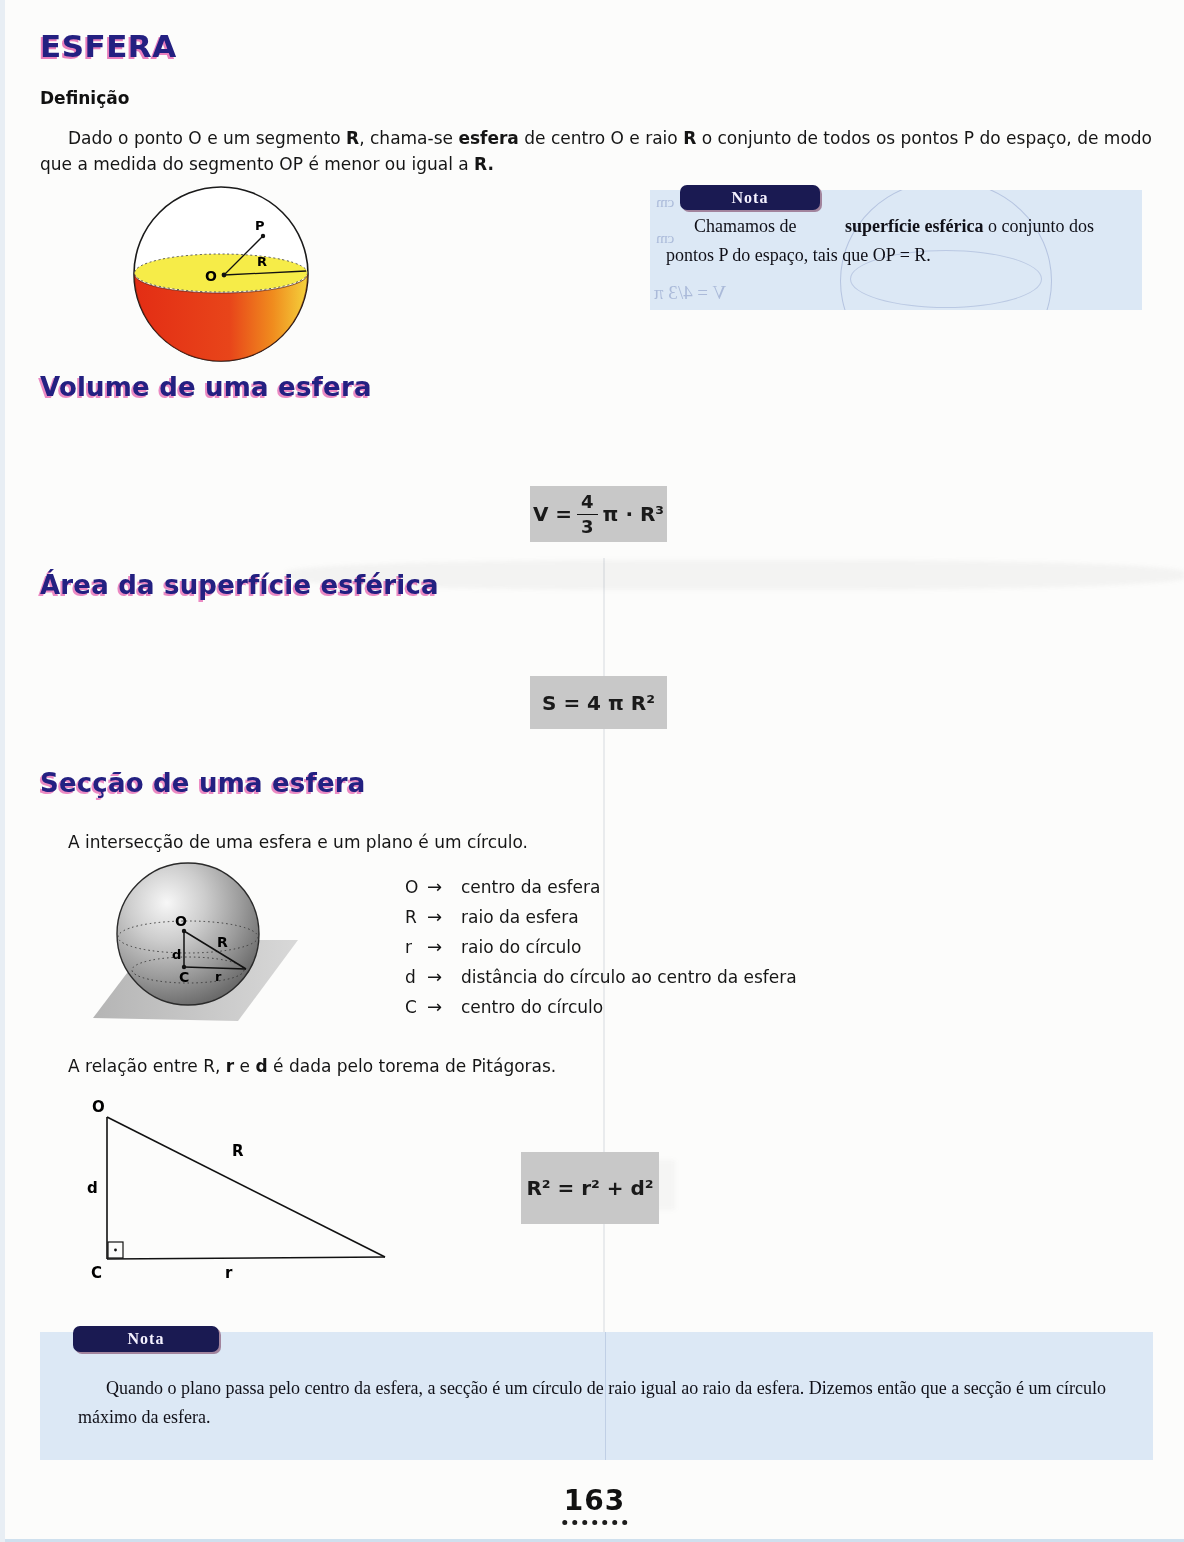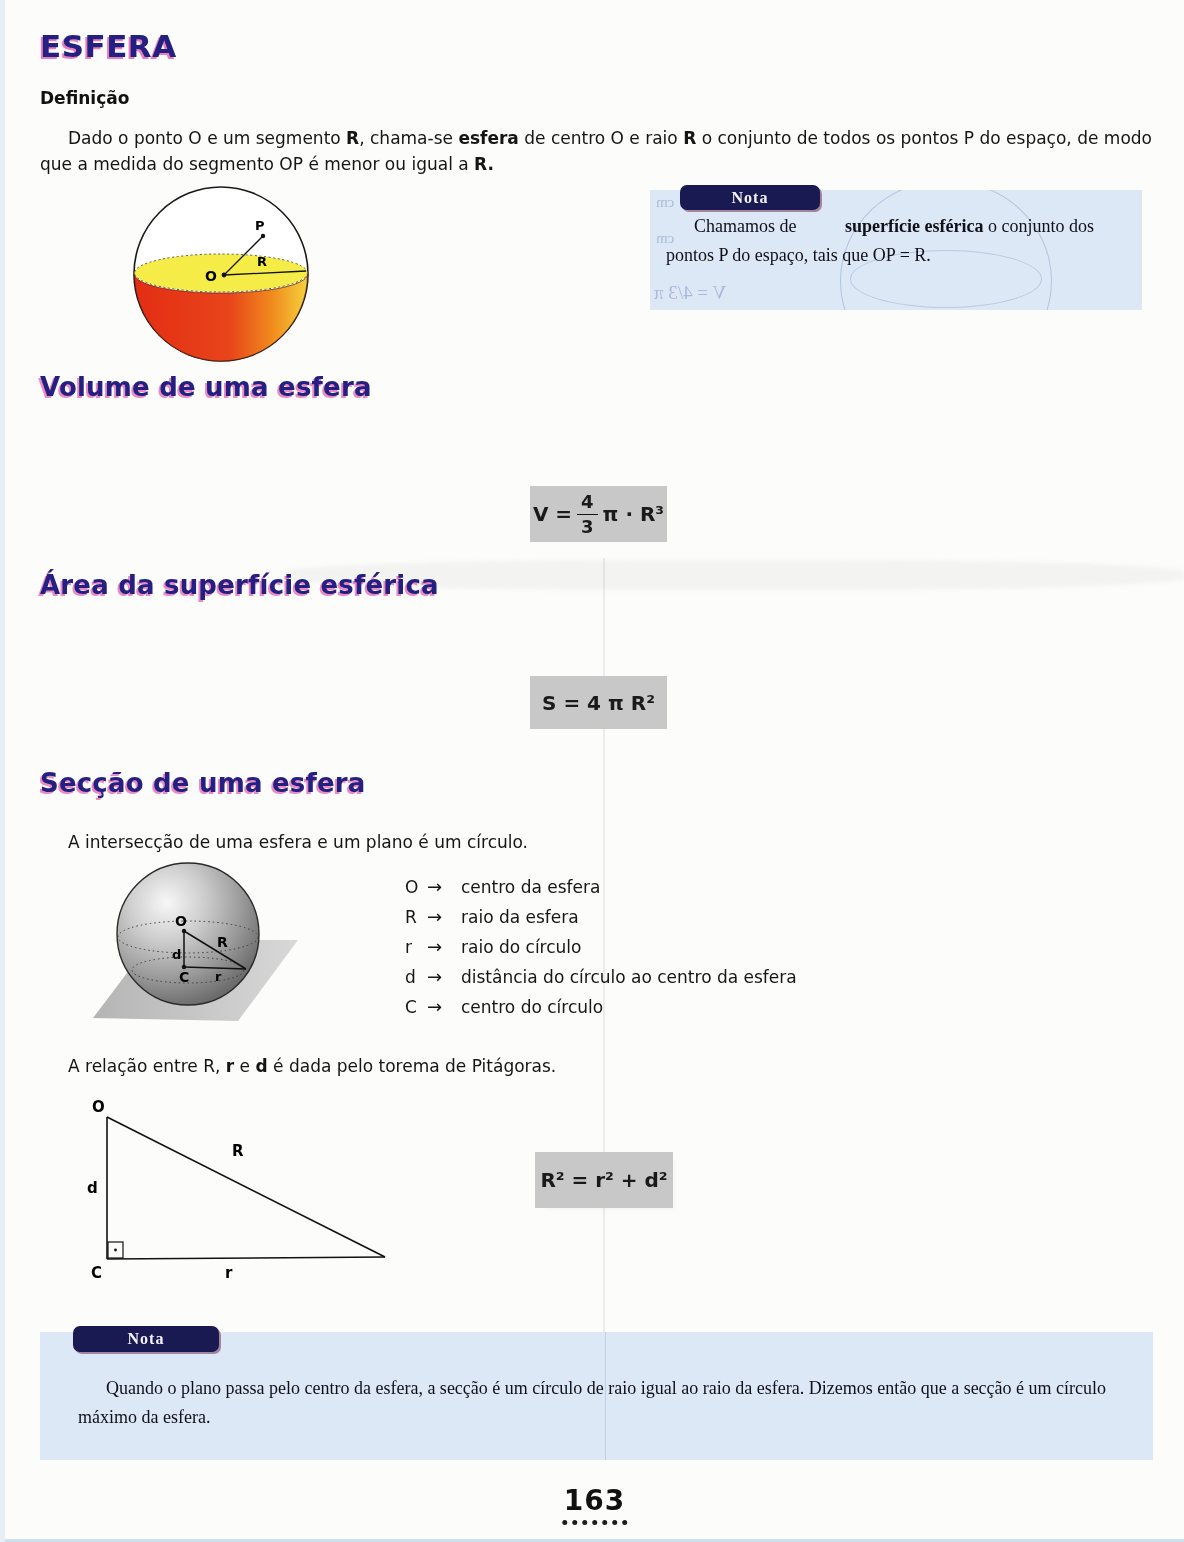--- a/index.html
+++ b/index.html
@@ -225,21 +225,21 @@
     <line x1="42" y1="25" x2="320" y2="165" stroke="#111" stroke-width="1.6"></line>
     <rect x="43" y="150" width="15" height="16" fill="none" stroke="#111" stroke-width="1.2"></rect>
     <circle cx="50.5" cy="158" r="1.4" fill="#111"></circle>
     <text x="27" y="20" font-size="15" font-weight="bold">O</text>
     <text x="167" y="64" font-size="15" font-weight="bold">R</text>
     <text x="22" y="101" font-size="15" font-weight="bold">d</text>
     <text x="26" y="186" font-size="15" font-weight="bold">C</text>
     <text x="160" y="186" font-size="15" font-weight="bold">r</text>
   </svg>
 
-  <div class="fbox" style="left:530px;top:1152px;width:138px;height:56px;">
+  <div class="fbox" style="left:516px;top:1152px;width:138px;height:72px;">
     <span>R² = r² + d²</span>
   </div>
 
   <div class="nota" style="left:35px;top:1332px;width:1113px;height:128px;">
     <div style="position:absolute;left:565px;top:0;width:1px;height:100%;background:rgba(140,160,200,.35);"></div>
     <div class="nota-tab" style="left:33px;top:-6px;width:146px;height:26px;">
       <span>Nota</span>
     </div>
     <p class="nota-text indent" style="position:absolute;left:22px;top:26px;width:1060px;margin:16px;"><span>Quando o plano passa pelo centro da esfera, a secção é um círculo de raio igual ao raio da esfera. Dizemos então que a secção é um círculo máximo da esfera.</span></p>
   </div>

